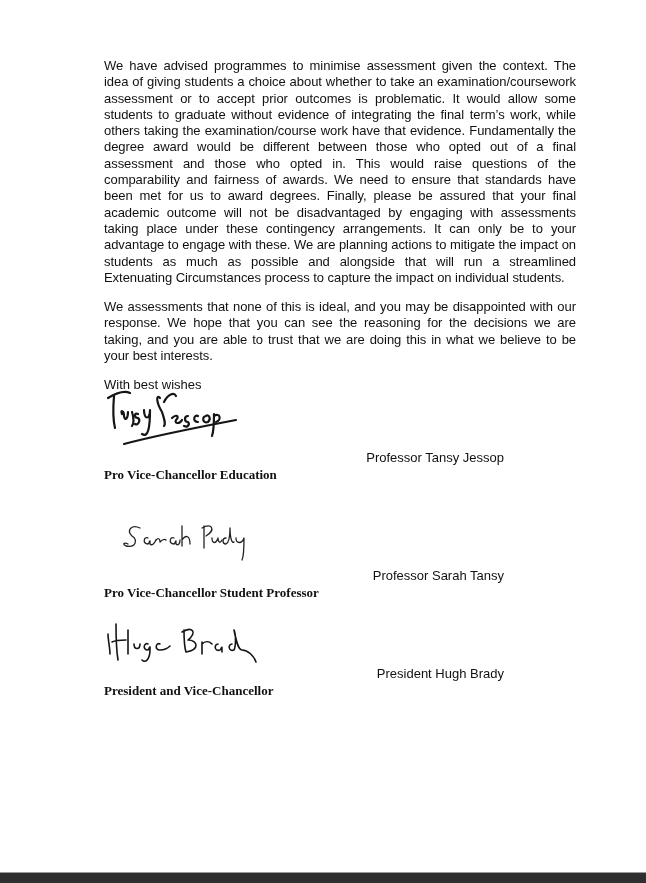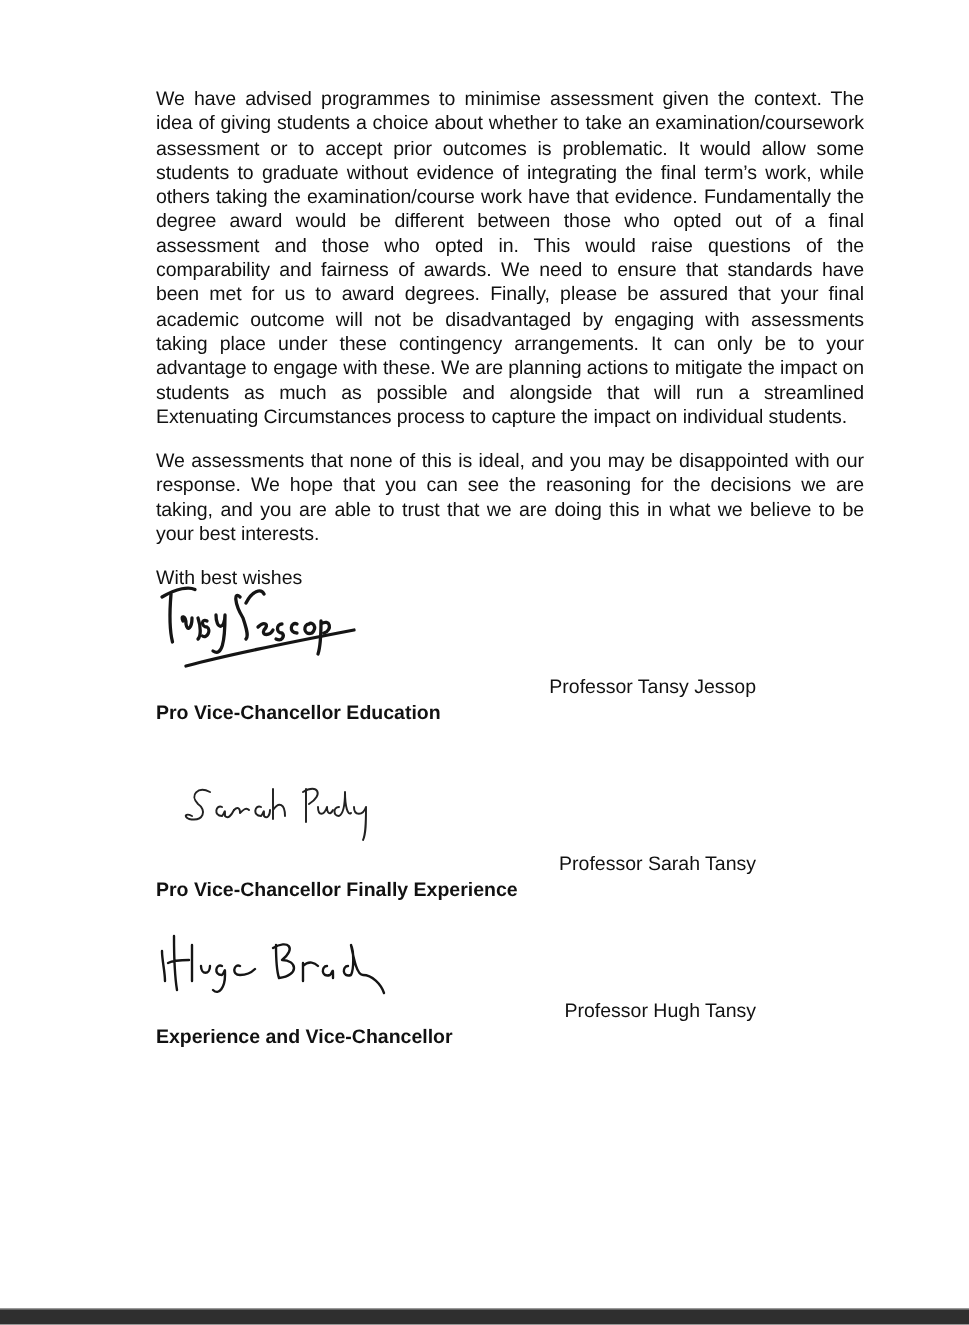--- a/index.html
+++ b/index.html
@@ -14,21 +14,21 @@
       line-height: 16px; margin: 0 0 13px 0;
     }
     .para {
       font-size: 13px; line-height: 16.3px; text-align: justify;
       margin: 0 0 13px 0; letter-spacing: -0.05px;
     }
     .closing { font-size: 13px; line-height: 16px; margin: 0; }
     .sig-block { position: absolute; left: 104px; width: 400px; }
     .sig-img { display: block; }
     .sig-name { font-size: 13px; line-height: 16.5px; margin: 0; text-align: right; }
-    .sig-title { font-size: 13px; line-height: 16.5px; margin: 0; font-weight: bold; }
+    .sig-title { font-size: 13px; line-height: 16.5px; margin: 0; font-weight: bold; font-family: Liberation Serif, serif; }
     #sig1 { top: 388px; }
     #sig2 { top: 508px; }
     #sig3 { top: 620px; }
     .bottom-bar {
       position: absolute; left: 0; top: 872px; width: 646px; height: 11px;
       background: #2f2f2f; border-top: 1px solid #9a9a9a;
     }
   </style>
 </head>
 <body>
@@ -69,34 +69,34 @@
       <path d="M52 32 C54 30, 56 30, 56 34 C58 32, 60 30, 62 32"></path>
       <path d="M70 30 C66 28, 64 36, 70 36 C72 34, 72 30, 72 36 C74 38, 76 36, 76 32"></path>
       <path d="M78 18 C78 28, 78 36, 78 38 M78 32 C82 26, 86 28, 86 36"></path>
       <path d="M100 18 C100 28, 100 34, 100 40 M98 20 C108 14, 112 22, 102 28"></path>
       <path d="M108 30 C108 36, 112 36, 114 30 C114 34, 116 36, 118 32"></path>
       <path d="M122 30 C118 30, 118 36, 122 36 C126 34, 126 22, 126 20 C126 30, 128 36, 130 34"></path>
       <path d="M132 30 C132 36, 138 36, 140 30 C140 40, 140 48, 138 52"></path>
     </g>
   </svg>
   <p class="sig-name">Professor Sarah Tansy</p>
-  <p class="sig-title">Pro Vice-Chancellor Finally Experience</p>
+  <p class="sig-title">Pro Vice-Chancellor Student Professor</p>
 </div>
 
 <div class="sig-block" id="sig3">
   <svg class="sig-img" width="160" height="46" viewBox="0 0 160 46">
     <g fill="none" stroke="#151515" stroke-width="1.6" stroke-linecap="round" stroke-linejoin="round">
       <path d="M4 14 C4 20, 6 28, 6 34"></path>
       <path d="M12 4 C12 16, 12 28, 14 40 M8 22 C12 20, 18 20, 22 20 M24 10 C24 20, 24 30, 24 34"></path>
       <path d="M30 24 C30 30, 36 30, 36 24"></path>
       <path d="M44 24 C40 22, 38 30, 44 30 C46 28, 46 24, 46 30 C46 38, 42 44, 38 40"></path>
       <path d="M56 24 C52 22, 50 30, 56 30 C60 30, 64 28, 66 26"></path>
       <path d="M80 10 C80 18, 80 26, 82 32 M78 12 C88 6, 94 12, 84 20 C94 20, 96 30, 82 32"></path>
       <path d="M98 22 C98 28, 98 32, 98 34 M98 24 C102 20, 106 22, 108 24"></path>
       <path d="M114 24 C110 24, 110 32, 116 30 C118 28, 118 24, 118 32"></path>
       <path d="M128 24 C124 24, 124 32, 130 30 C132 26, 132 14, 130 10 C132 20, 134 30, 138 30 C144 30, 150 36, 152 42"></path>
     </g>
   </svg>
-  <p class="sig-name">Professor Hugh Tansy</p>
-  <p class="sig-title">Experience and Vice-Chancellor</p>
+  <p class="sig-name">President Hugh Brady</p>
+  <p class="sig-title">President and Vice-Chancellor</p>
 </div>
 
 <div class="bottom-bar"></div>
 
 </body></html>

